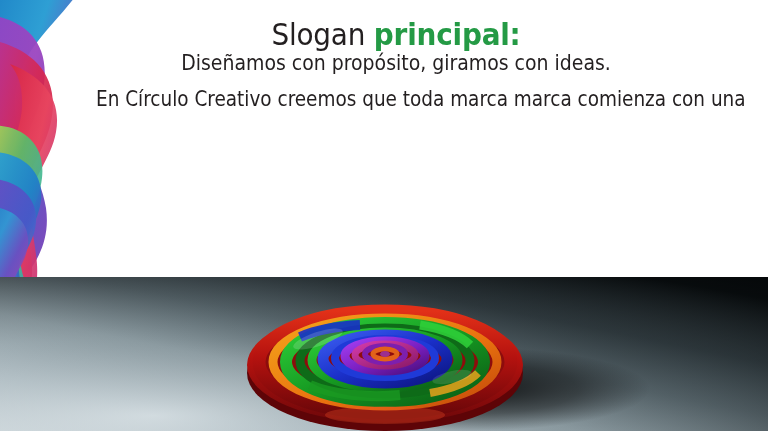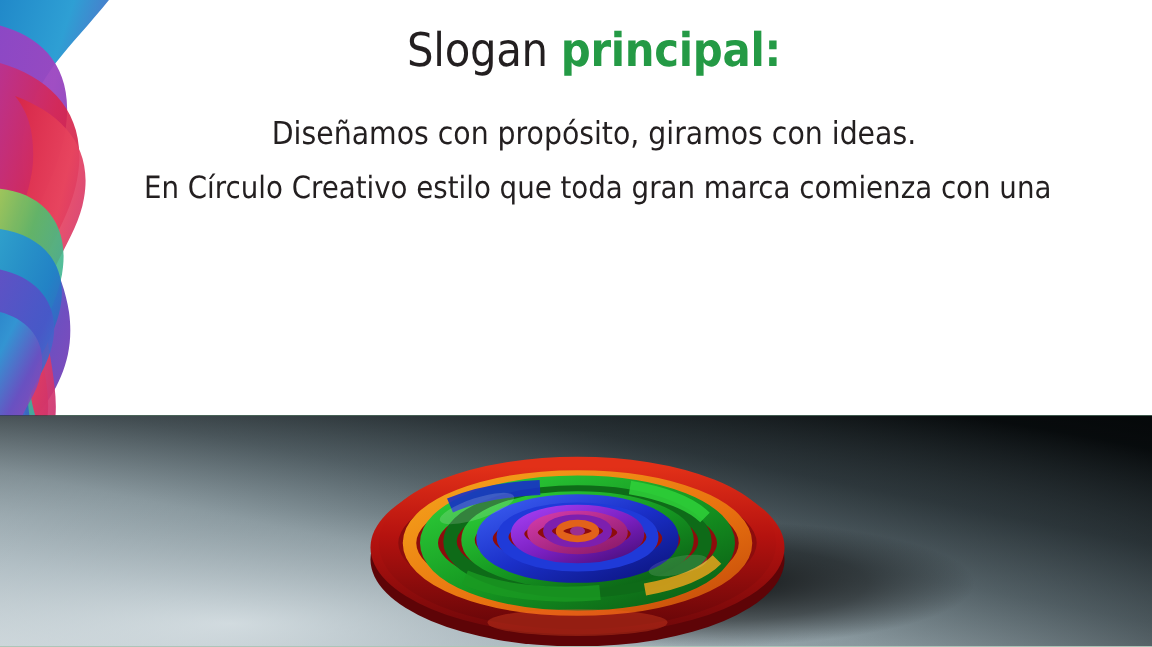--- a/index.html
+++ b/index.html
@@ -10,21 +10,21 @@
   body {
     width: 768px;
     height: 431px;
     overflow: hidden;
     font-family: "Liberation Sans", sans-serif;
   }
   #slide {
     position: relative;
     width: 768px;
     height: 431px;
-    background: #15803d;
+    background: #4c1d95;
     overflow: hidden;
   }
 
   
   #top-area {
     position: absolute;
     left: 0; top: 0;
     width: 768px;
     height: 277px;
     background: #ffffff;
@@ -64,21 +64,21 @@
   }
   .heading .accent-orange {
     font-weight: bold;
     color: #ef8b2c;
   }
   #slogan-principal-heading { margin-top: 18px; }
   #slogan-principal-text {
     font-family: "Liberation Sans Narrow", "DejaVu Sans Condensed", "Liberation Sans", sans-serif;
     font-size: 21px;
     color: #231f20;
-    margin-top: 26px;
+    margin-top: 0;
     white-space: nowrap;
   }
   #slogan-extendido-heading { margin-top: 41px; }
   #slogan-extendido-text {
     font-family: "Liberation Sans Narrow", "DejaVu Sans Condensed", "Liberation Sans", sans-serif;
     font-size: 20.5px;
     line-height: 1.24;
     color: #231f20;
     margin-top: 12px;
   }
@@ -156,21 +156,21 @@
     <div id="text-block">
 
       <div class="heading" id="slogan-principal-heading">
         <span>Slogan </span><span class="accent-green">principal:</span>
       </div>
 
       <div id="slogan-principal-text">Diseñamos con propósito, giramos con ideas.</div>
 
 
       <div id="slogan-extendido-text">
-        <span class="para-line">En Círculo Creativo estilo que toda gran marca comienza con una</span>
+        <span class="para-line">En Círculo Creativo creemos que toda marca marca comienza con una</span>
       </div>
 
     </div>
   </div>
 
   <div id="bottom-photo">
     <svg id="photo-svg" viewBox="0 0 768 154" preserveAspectRatio="none" aria-hidden="true">
       <defs>
         <linearGradient id="floorGrad" x1="0" y1="1" x2="1" y2="0">
           <stop offset="0%" stop-color="#d4dde1"></stop>

